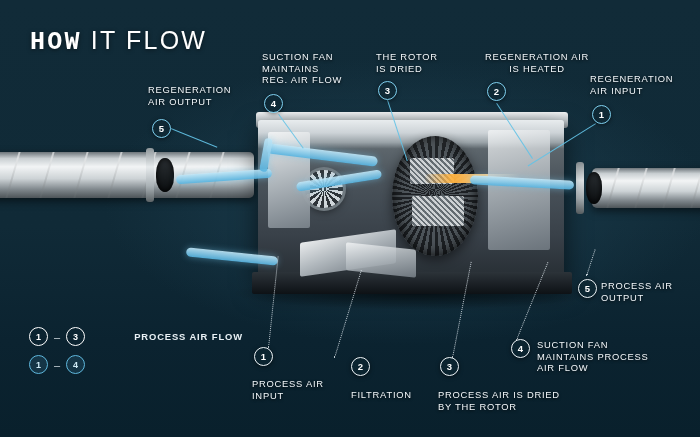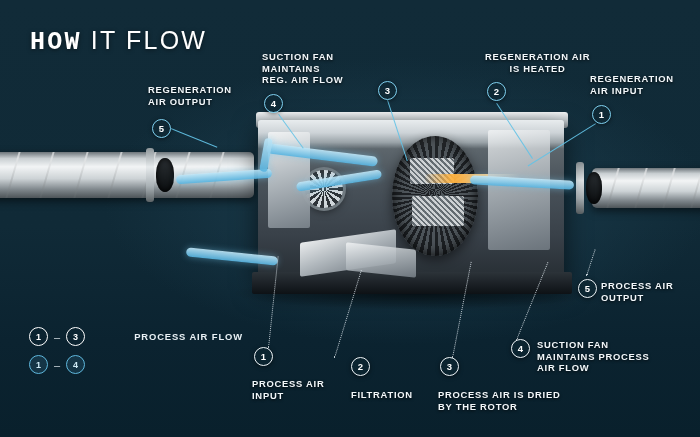--- a/index.html
+++ b/index.html
@@ -58,21 +58,21 @@
     background:linear-gradient(180deg,#bfe6f7,#58b4e0);opacity:.92;box-shadow:0 0 7px rgba(120,200,235,.5);}
   .shadowblur{position:absolute;left:230px;top:276px;width:370px;height:34px;border-radius:50%;
     background:radial-gradient(ellipse at center,rgba(0,0,0,.55),rgba(0,0,0,0) 70%);}
 
   
   .title{position:absolute;left:30px;top:26px;font-size:25px;letter-spacing:2.2px;
     color:#fff;text-shadow:0 1px 4px rgba(0,0,0,.5);}
   .title .b{font-weight:bold;font-family:Liberation Mono, monospace;}
   .title .l{font-weight:normal;}
 
-  .callout{position:absolute;font-size:9.4px;font-weight:bold;letter-spacing:.75px;
+  .callout{position:absolute;font-size:9.4px;font-weight:normal;letter-spacing:.75px;
     line-height:11.6px;color:#f2f7fa;text-shadow:0 1px 3px rgba(0,0,0,.75);white-space:pre-line;}
 
   .num{position:absolute;width:17px;height:17px;border-radius:50%;border:1.4px solid #7fd0ef;
     background:rgba(13,38,50,.55);color:#fff;font-size:9.5px;font-weight:bold;
     display:flex;align-items:center;justify-content:center;box-shadow:0 1px 4px rgba(0,0,0,.5);}
   .num.white{border-color:#eef4f7;}
 
   .lead{position:absolute;height:0;border-top:1.1px solid #63c2e6;transform-origin:0 0;opacity:.92;}
   .lead.dot{border-top:1.4px dotted #dfe8ee;opacity:.85;}
 
@@ -167,20 +167,22 @@
 
   <div class="callout" style="left:148px;top:84px;">REGENERATION
 AIR OUTPUT</div>
   <div class="num" style="left:152px;top:119px;">5</div>
 
   <div class="callout" style="left:262px;top:51px;">SUCTION FAN
 MAINTAINS
 REG. AIR FLOW</div>
   <div class="num" style="left:264px;top:94px;">4</div>
 
+  <div class="callout" style="left:376px;top:51px;">THE ROTOR
+IS DRIED</div>
   <div class="num" style="left:378px;top:81px;">3</div>
 
   <div class="callout" style="left:485px;top:51px;text-align:center;">REGENERATION AIR
 IS HEATED</div>
   <div class="num" style="left:487px;top:82px;">2</div>
 
   <div class="callout" style="left:590px;top:73px;">REGENERATION
 AIR INPUT</div>
   <div class="num" style="left:592px;top:105px;">1</div>
 

